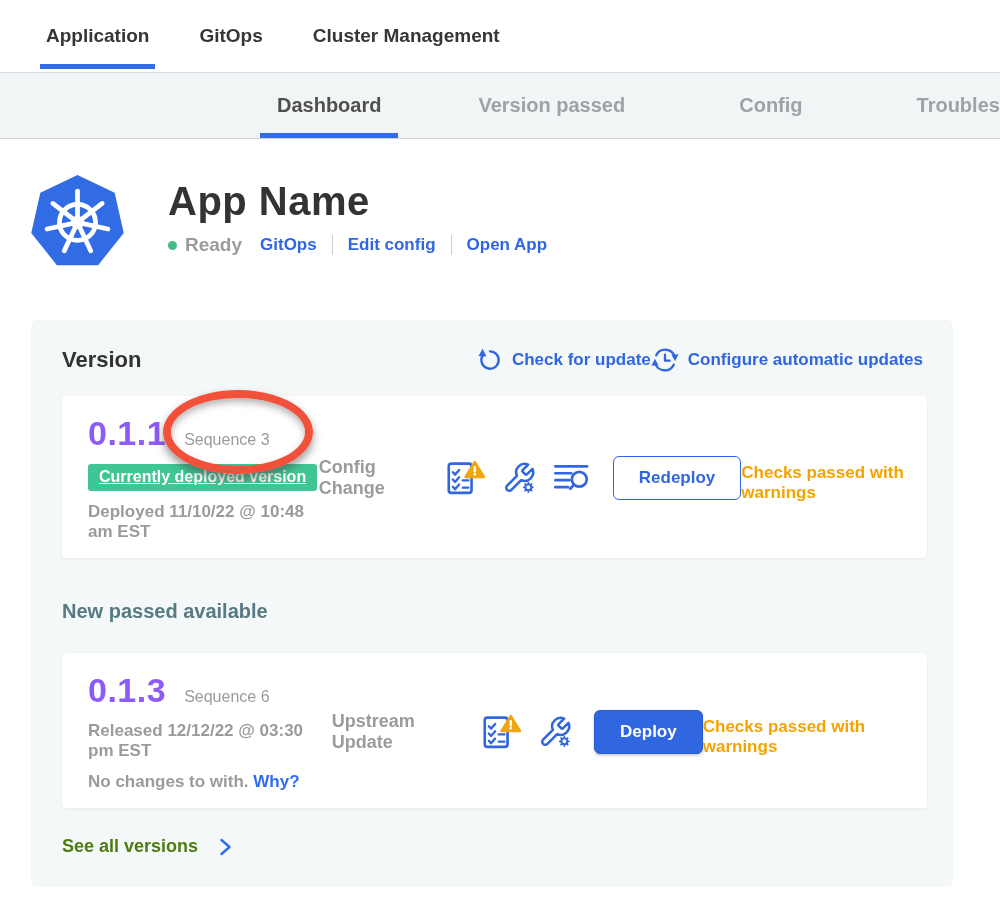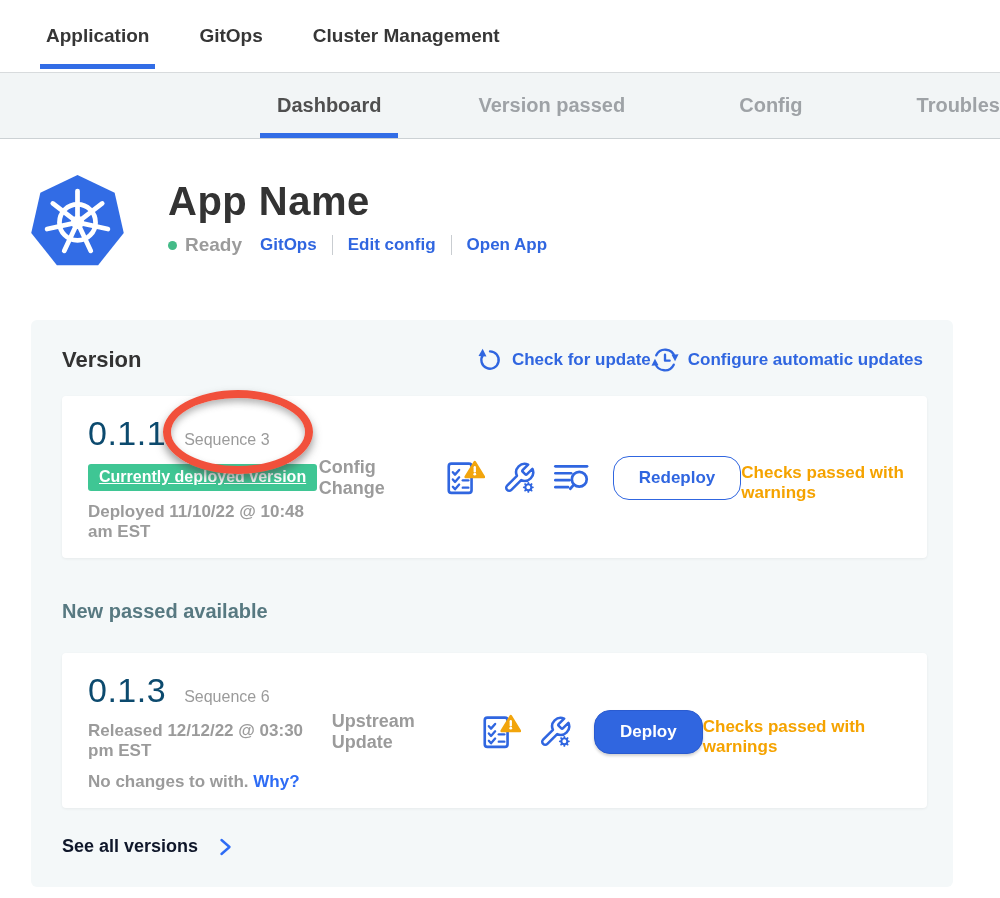--- a/index.html
+++ b/index.html
@@ -47,46 +47,46 @@
   .panel-title { font-size:22px; font-weight:bold; color:#323232; }
   .panel-actions { display:flex; align-items:center; }
   .panel-action { display:flex; align-items:center; gap:9px; font-size:17px; font-weight:bold;
                   color:#3066e0; cursor:pointer; }
 
   .version-card { position:relative; background:#fff; border-radius:4px;
                   box-shadow:0 1px 3px rgba(0,0,0,.06); min-height:151px;
                   padding:18px 16px 16px 26px; display:flex; align-items:center; }
   .card-left { flex:1 1 auto; align-self:flex-start; }
   .ver-row { display:flex; align-items:baseline; }
-  .ver-number { font-size:34px; font-weight:normal; color:#0c4a6e; letter-spacing:.5px; }
+  .ver-number { font-size:34px; font-weight:bold; color:#8b5cf6; letter-spacing:.5px; }
   .ver-seq { font-size:16px; color:#9b9b9b; margin-left:18px; }
   .deployed-badge { display:inline-block; margin-top:11px; background:#3fc694; color:#fff;
                     font-size:16px; font-weight:bold; padding:4px 11px 5px; border-radius:3px;text-decoration:underline; }
   .muted-line { margin-top:11px; font-size:17px; font-weight:bold; color:#9b9b9b; }
   .why-link { color:#2e6cf5; cursor:pointer; }
 
   .card-right { display:flex; flex-direction:row; align-items:center; }
   .card-right-top { display:flex; align-items:center; }
   .source-label { font-size:18px; font-weight:bold; color:#9b9b9b; margin-right:62px; }
   .icon-row { display:flex; align-items:center; gap:17px; margin-right:22px; }
   .icon-btn { display:flex; cursor:pointer; }
   .checks-text { margin-top:10px; font-size:17px; font-weight:bold; color:#f5a300; }
 
-  .btn { font-size:17px; font-weight:bold; border-radius:16px; padding:11px 25px;
+  .btn { font-size:17px; font-weight:bold; border-radius:6px; padding:11px 25px;
          cursor:pointer; font-family:inherit; }
   .btn-outline { background:#fff; color:#3066e0; border:1px solid #3066e0; }
   .btn-primary { background:#3066e0; color:#fff; border:1px solid #2a5bd0;
                  box-shadow:0 2px 3px rgba(0,0,0,.18); }
 
   .new-version-heading { margin:42px 0 0 0; font-size:20px; font-weight:bold; color:#577981; }
   .card2 { margin-top:30px; }
   .card1 { margin-top:22px; }
 
   .see-all { margin-top:28px; display:flex; align-items:center; gap:21px;
-             font-size:18px; font-weight:bold; color:#0f172a; cursor:pointer; }
+             font-size:18px; font-weight:bold; color:#4d7c0f; cursor:pointer; }
 
   
   .annotation-ellipse { position:absolute; left:101px; top:-6px; width:150px; height:84px;
         border:8px solid #f1503b; border-radius:50%;
         box-shadow:0 5px 8px rgba(70,70,70,.55), inset 0 4px 7px rgba(70,70,70,.4);
         pointer-events:none; z-index:2; }
 </style>
 </head>
 <body>
 

